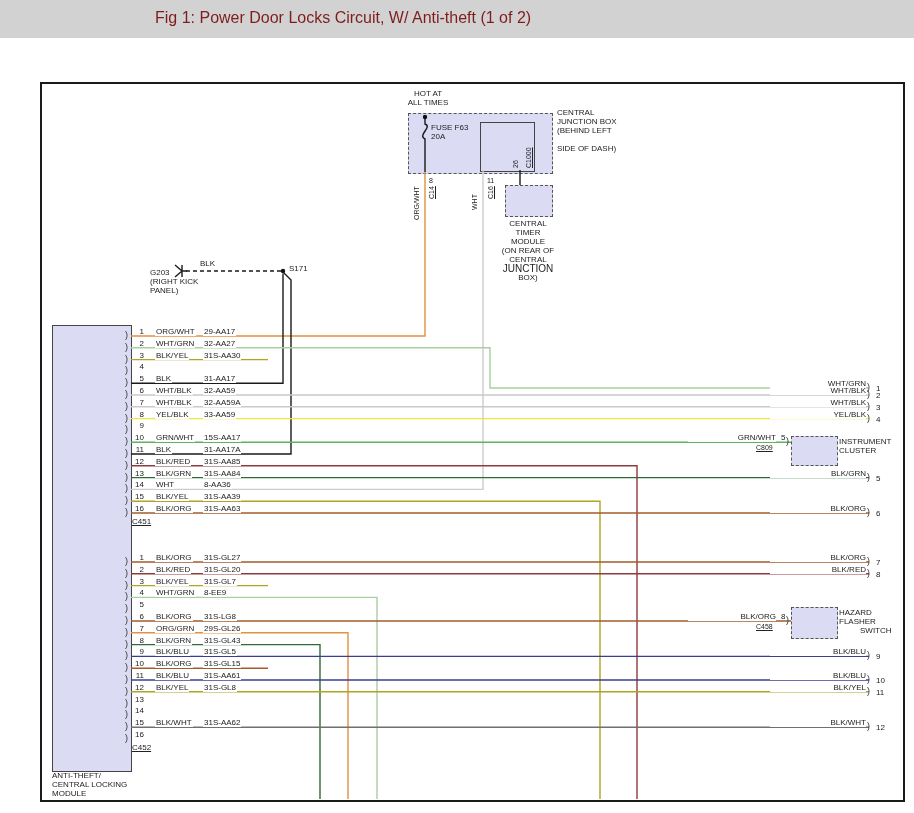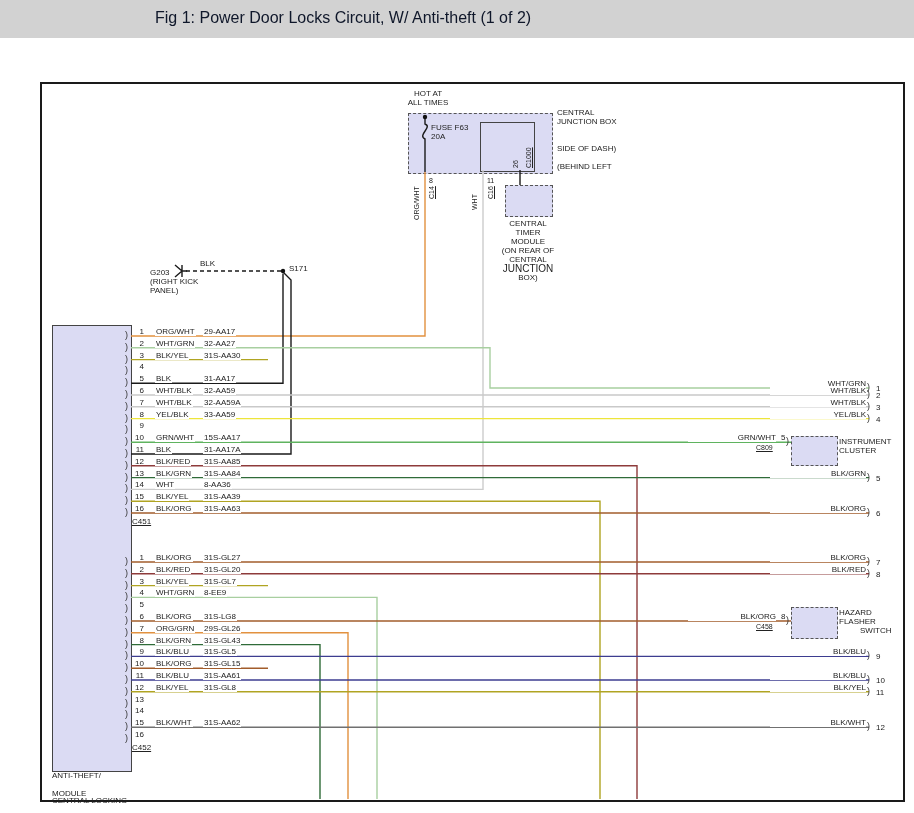--- a/index.html
+++ b/index.html
@@ -6,21 +6,21 @@
   body{width:914px;height:813px;position:relative;overflow:hidden;
        font-family:"Liberation Sans",sans-serif;}
   .t8{position:absolute;font-size:8px;line-height:9px;color:#222;white-space:nowrap;z-index:3;}
   .t7{position:absolute;font-size:7px;line-height:8px;color:#222;white-space:nowrap;z-index:3;}
   .rot{transform:rotate(-90deg);transform-origin:0 0;}
   .und{text-decoration:underline;}
   .ctr{text-align:center;}
   .boxd{position:absolute;border:1px dashed #555;z-index:1;}
   .boxs{position:absolute;border:1px solid #444;z-index:1;}
   #header{position:absolute;left:0;top:0;width:914px;height:38px;z-index:4;}
-  #title{position:absolute;left:155px;top:9px;font-size:16px;color:#0f172a;}
+  #title{position:absolute;left:155px;top:9px;font-size:16px;color:#7f1d1d;}
   #frame{position:absolute;left:40px;top:82px;width:861px;height:716px;border:2px solid #1a1a1a;z-index:1;}
   #wires{position:absolute;left:0;top:0;z-index:2;pointer-events:none;}
   .prow{position:absolute;left:0;width:914px;height:10px;z-index:3;}
   .parc{position:absolute;left:125px;top:4px;font-size:9px;line-height:9px;color:#333;}
   .pnum{position:absolute;left:131px;top:0;width:13px;text-align:right;font-size:8px;line-height:9px;color:#222;}
   .wcol{position:absolute;left:155px;top:0;font-size:8px;line-height:9px;color:#222;background:#fff;padding:0 1px;}
   .circ{position:absolute;left:203px;top:0;font-size:8px;line-height:9px;color:#222;background:#fff;padding:0 1px;}
   .rlab{position:absolute;left:770px;width:96px;text-align:right;font-size:8px;line-height:9px;color:#222;background:#fff;z-index:3;}
   .rarc{position:absolute;left:867px;font-size:9px;line-height:9px;color:#333;z-index:3;}
   .rnum{position:absolute;left:876px;font-size:8px;line-height:9px;color:#222;z-index:3;}
@@ -75,21 +75,21 @@
     <circle cx="425" cy="117" r="2.2" fill="#111"></circle>
     <circle cx="283" cy="271" r="2.2" fill="#111"></circle>
   </svg>
 
 <div class="t8 ctr" style="left:395px;top:89px;width:66px;">HOT AT</div>
 <div class="t8 ctr" style="left:395px;top:98px;width:66px;">ALL TIMES</div>
 <div class="t8" style="left:431px;top:123px;">FUSE F63</div>
 <div class="t8" style="left:431px;top:132px;">20A</div>
 <div class="t8" style="left:557px;top:108px;">CENTRAL</div>
 <div class="t8" style="left:557px;top:117px;">JUNCTION BOX</div>
-<div class="t8" style="left:557px;top:126px;margin-top:36px;">(BEHIND LEFT</div>
+<div class="t8" style="left:557px;top:126px;">(BEHIND LEFT</div>
 <div class="t8" style="left:557px;top:144px;">SIDE OF DASH)</div>
 
 <span class="t7 rot" style="left:512px;top:168px;">26</span>
 <span class="t7 rot und" style="left:525px;top:168px;">C1000</span>
 <span class="t7 rot" style="left:413px;top:220px;">ORG/WHT</span>
 <span class="t7" style="left:429px;top:177px;">8</span>
 <span class="t7 rot und" style="left:428px;top:199px;">C14</span>
 <span class="t7 rot" style="left:471px;top:210px;">WHT</span>
 <span class="t7" style="left:487px;top:177px;">11</span>
 <span class="t7 rot und" style="left:487px;top:199px;">C16</span>
@@ -104,21 +104,21 @@
   <div class="ctr" style="font-size:8px;line-height:9px;color:#222;">BOX)</div>
 </div>
 
 <div class="t8" style="left:150px;top:268px;">G203</div>
 <div class="t8" style="left:150px;top:277px;">(RIGHT KICK</div>
 <div class="t8" style="left:150px;top:286px;">PANEL)</div>
 <div class="t8" style="left:200px;top:259px;">BLK</div>
 <div class="t8" style="left:289px;top:264px;">S171</div>
 
 <div class="t8" style="left:52px;top:771px;">ANTI-THEFT/</div>
-<div class="t8" style="left:52px;top:780px;margin-top:16px;">CENTRAL LOCKING</div>
+<div class="t8" style="left:52px;top:780px;">CENTRAL LOCKING</div>
 <div class="t8" style="left:52px;top:789px;">MODULE</div>
 <div class="t8 und" style="left:132px;top:517px;">C451</div>
 <div class="t8 und" style="left:132px;top:743px;">C452</div>
 
 <div class="rlab" style="left:688px;width:88px;top:433px;">GRN/WHT</div>
 <div class="t8" style="left:781px;top:433px;">5</div>
 <div class="rarc" style="left:786px;top:437px;">)</div>
 <div class="t7 und" style="left:756px;top:444px;">C809</div>
 <div class="t8" style="left:839px;top:437px;">INSTRUMENT</div>
 <div class="t8" style="left:839px;top:446px;">CLUSTER</div>

